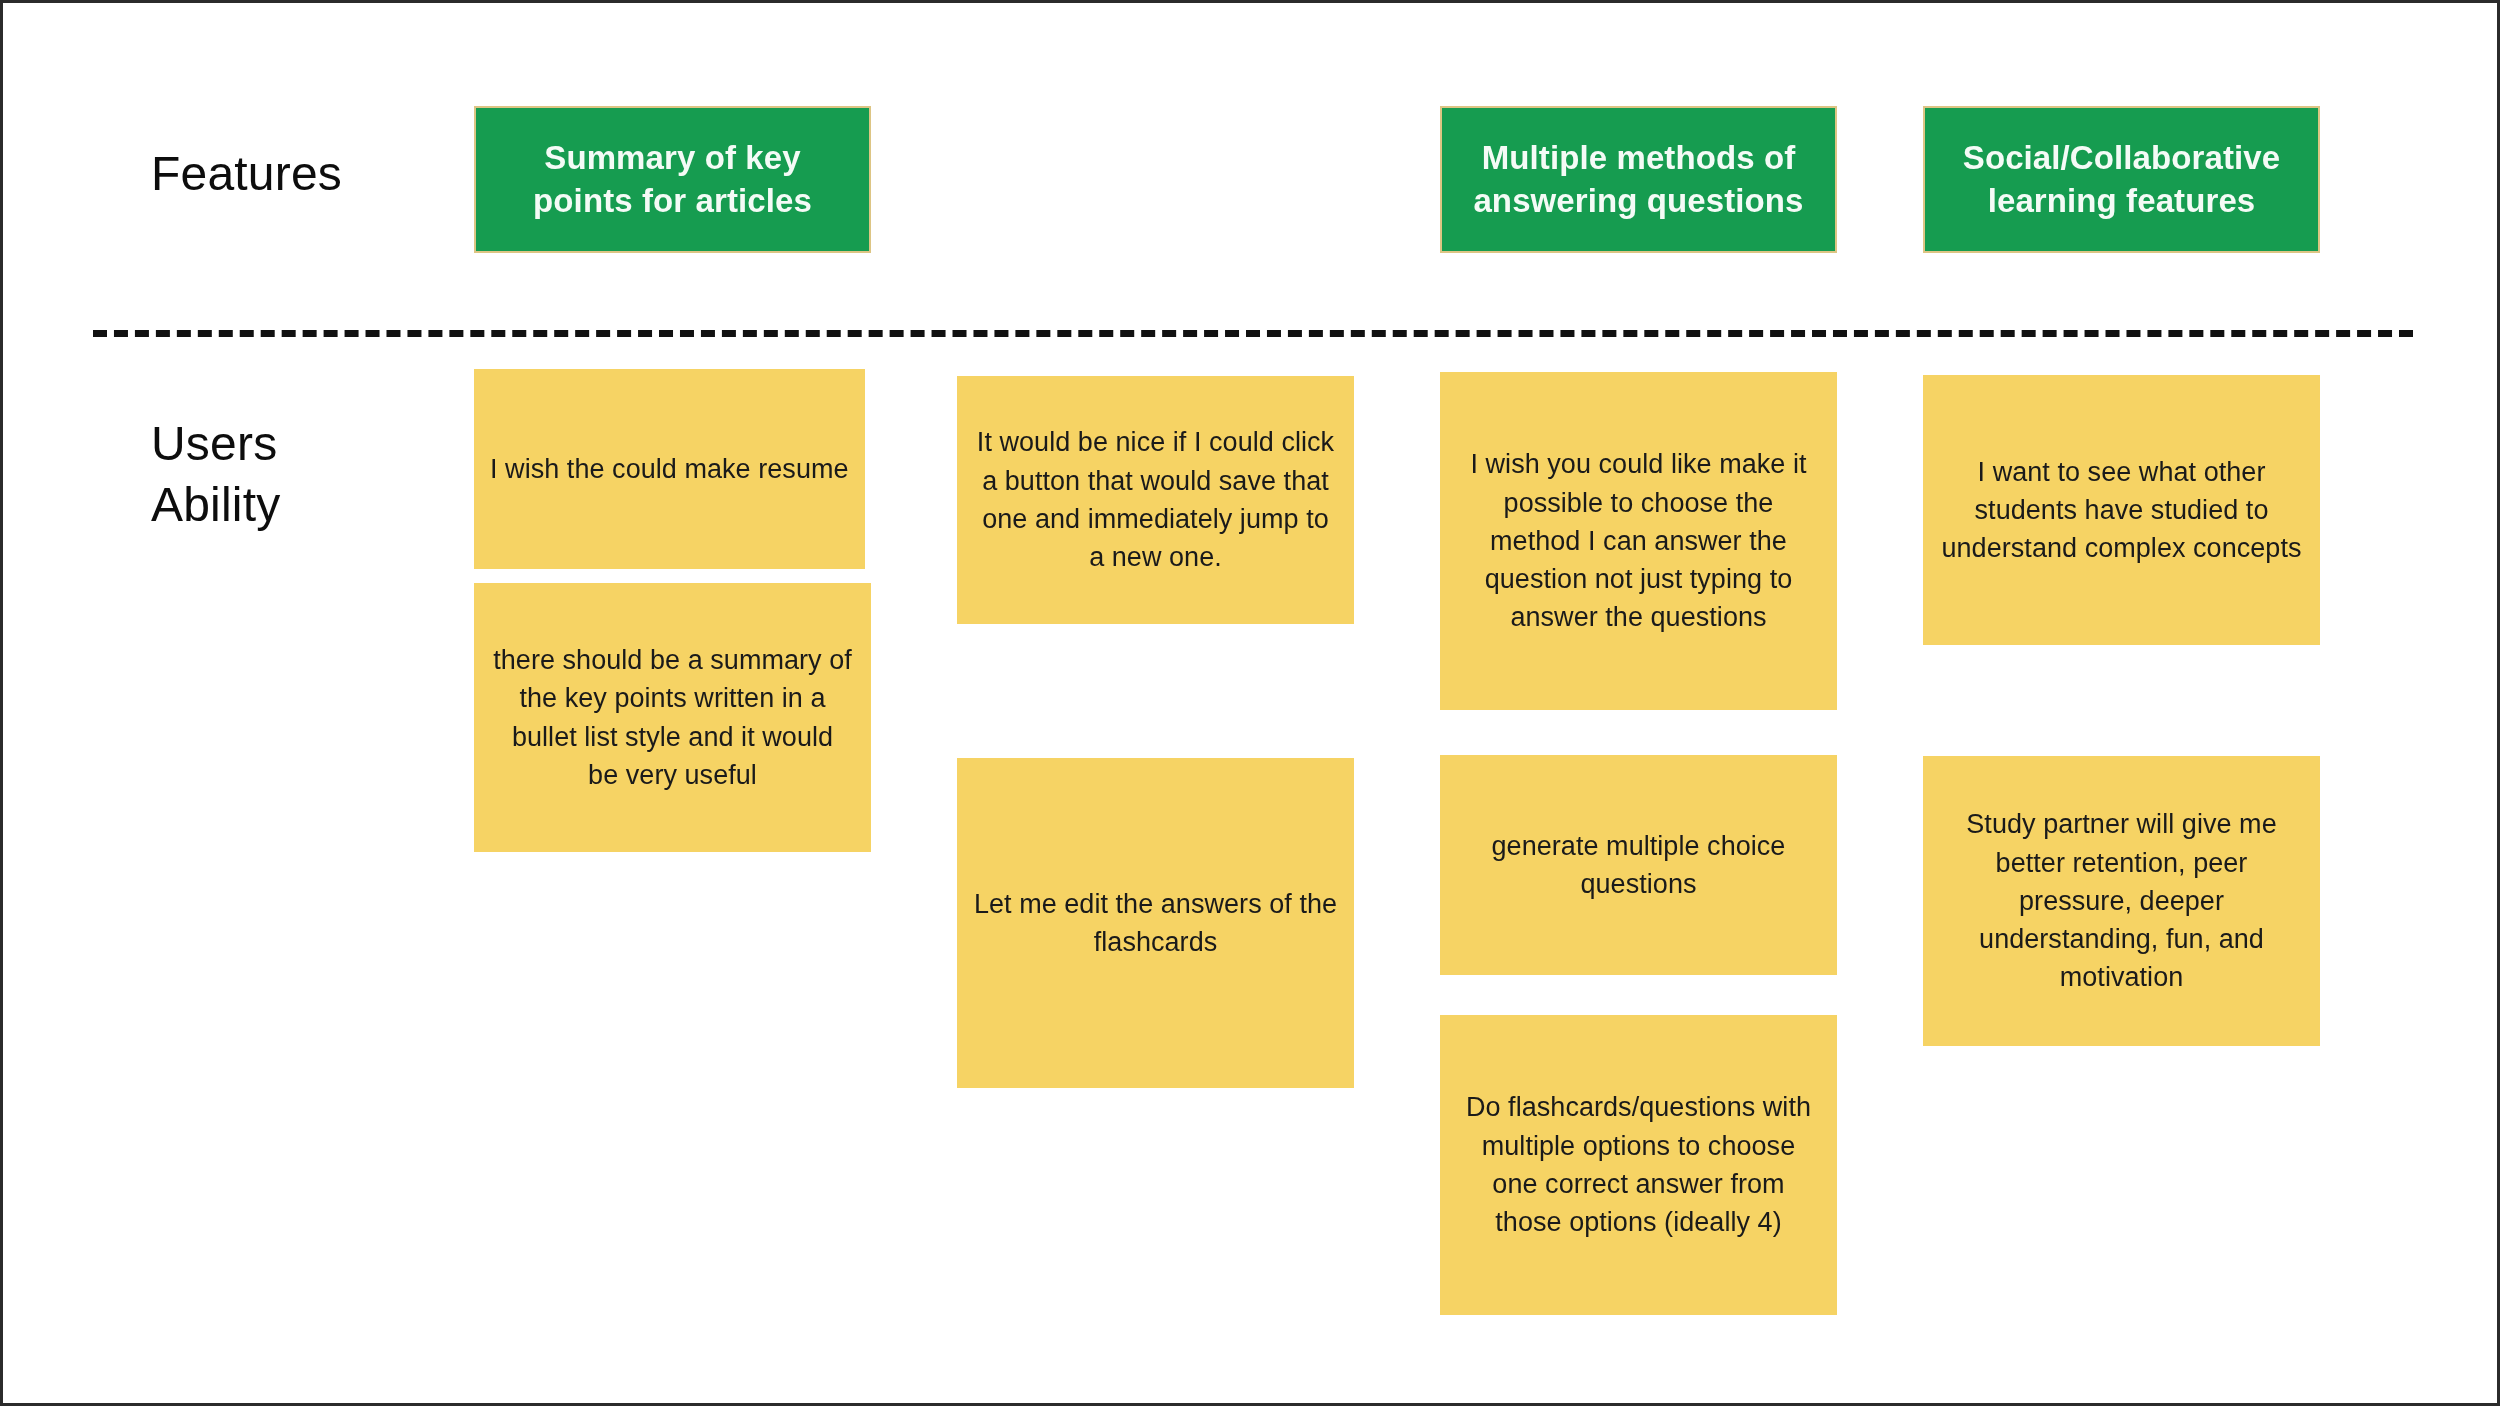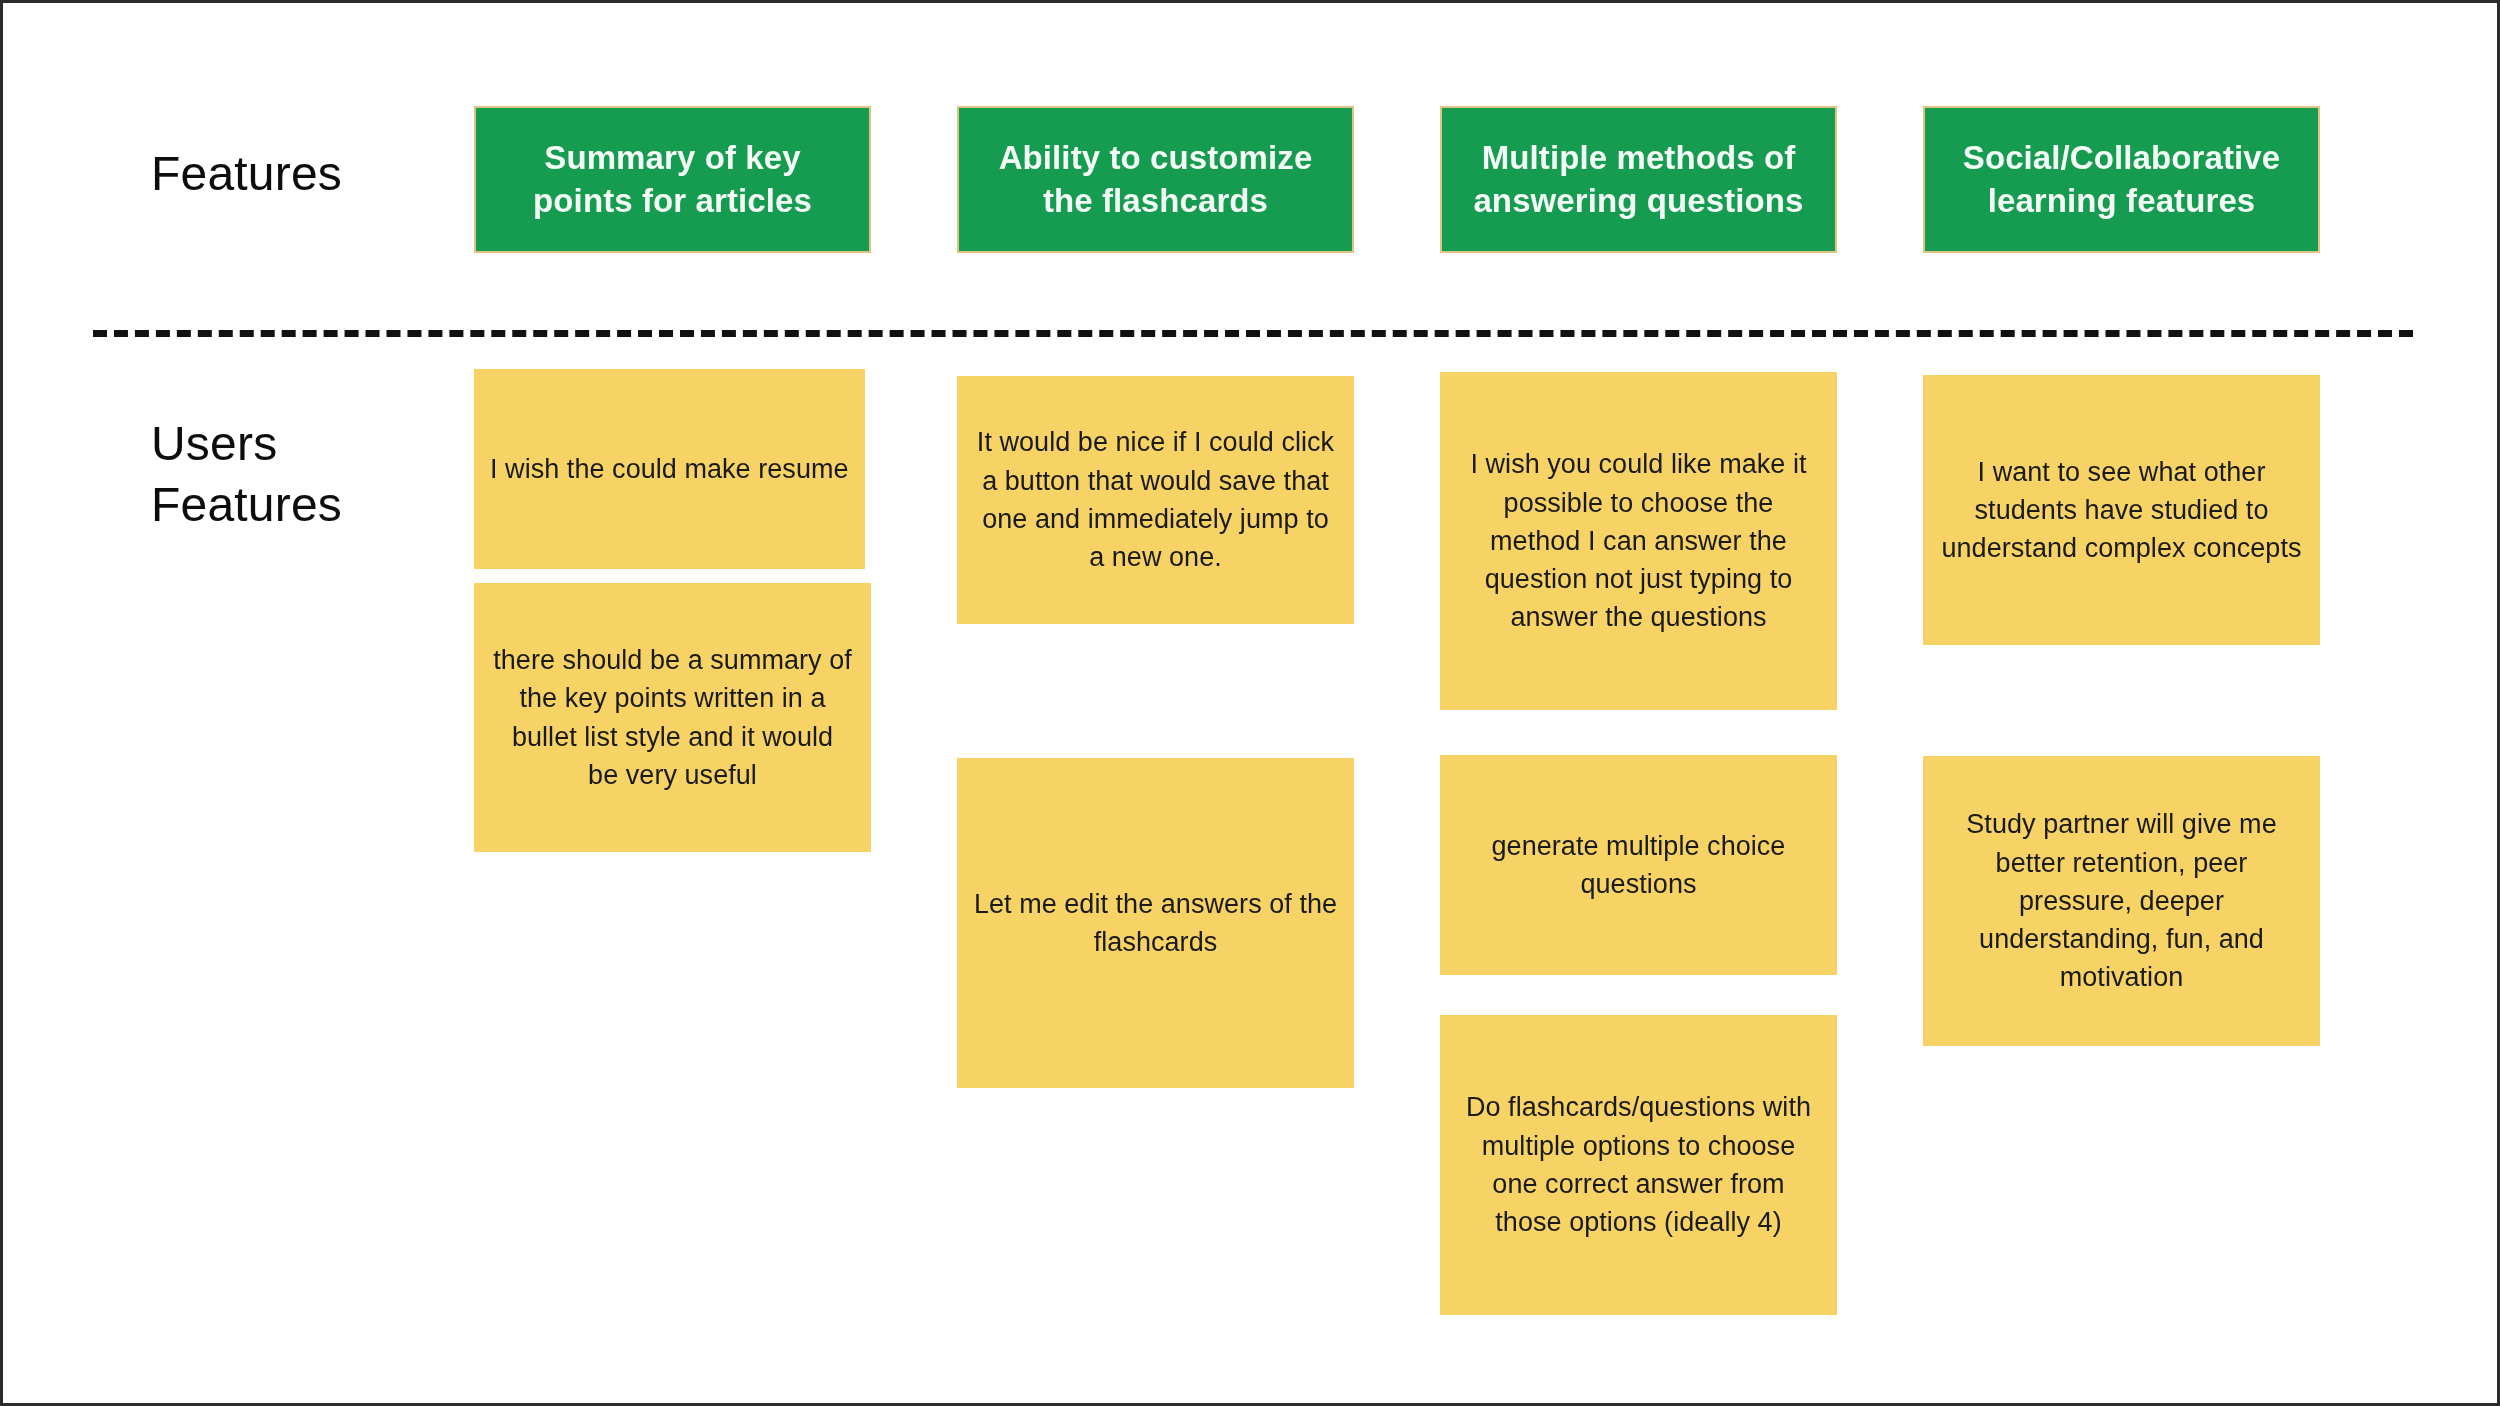--- a/index.html
+++ b/index.html
@@ -105,40 +105,37 @@
   }
 </style>
 </head>
 <body>
 
 <div id="board">
 
   <div id="features-label" class="row-label">Features</div>
 
   <div id="stories-label" class="row-label">Users
-Features</div>
+Ability</div>
 
   <div id="divider"></div>
 
   <div id="col-0" class="column">
     <div class="feature-card">
       <span class="feature-text">Summary of key points for articles</span>
     </div>
     <div class="story-card" style="top:366px; height:200px;">
       <span class="story-text">I wish the could make resume</span>
     </div>
     <div class="story-card" style="top:580px; height:269px;">
       <span class="story-text">there should be a summary of the key points written in a bullet list style and it would  be very useful</span>
     </div>
   </div>
 
   <div id="col-1" class="column">
-    <div class="feature-card">
-      <span class="feature-text">Ability to customize the flashcards</span>
-    </div>
     <div class="story-card" style="top:373px; height:248px;">
       <span class="story-text">It would be nice if I could click a button that would save that one and immediately jump to a new one.</span>
     </div>
     <div class="story-card" style="top:755px; height:330px;">
       <span class="story-text">Let me edit the answers of the flashcards</span>
     </div>
   </div>
 
   <div id="col-2" class="column">
     <div class="feature-card">

